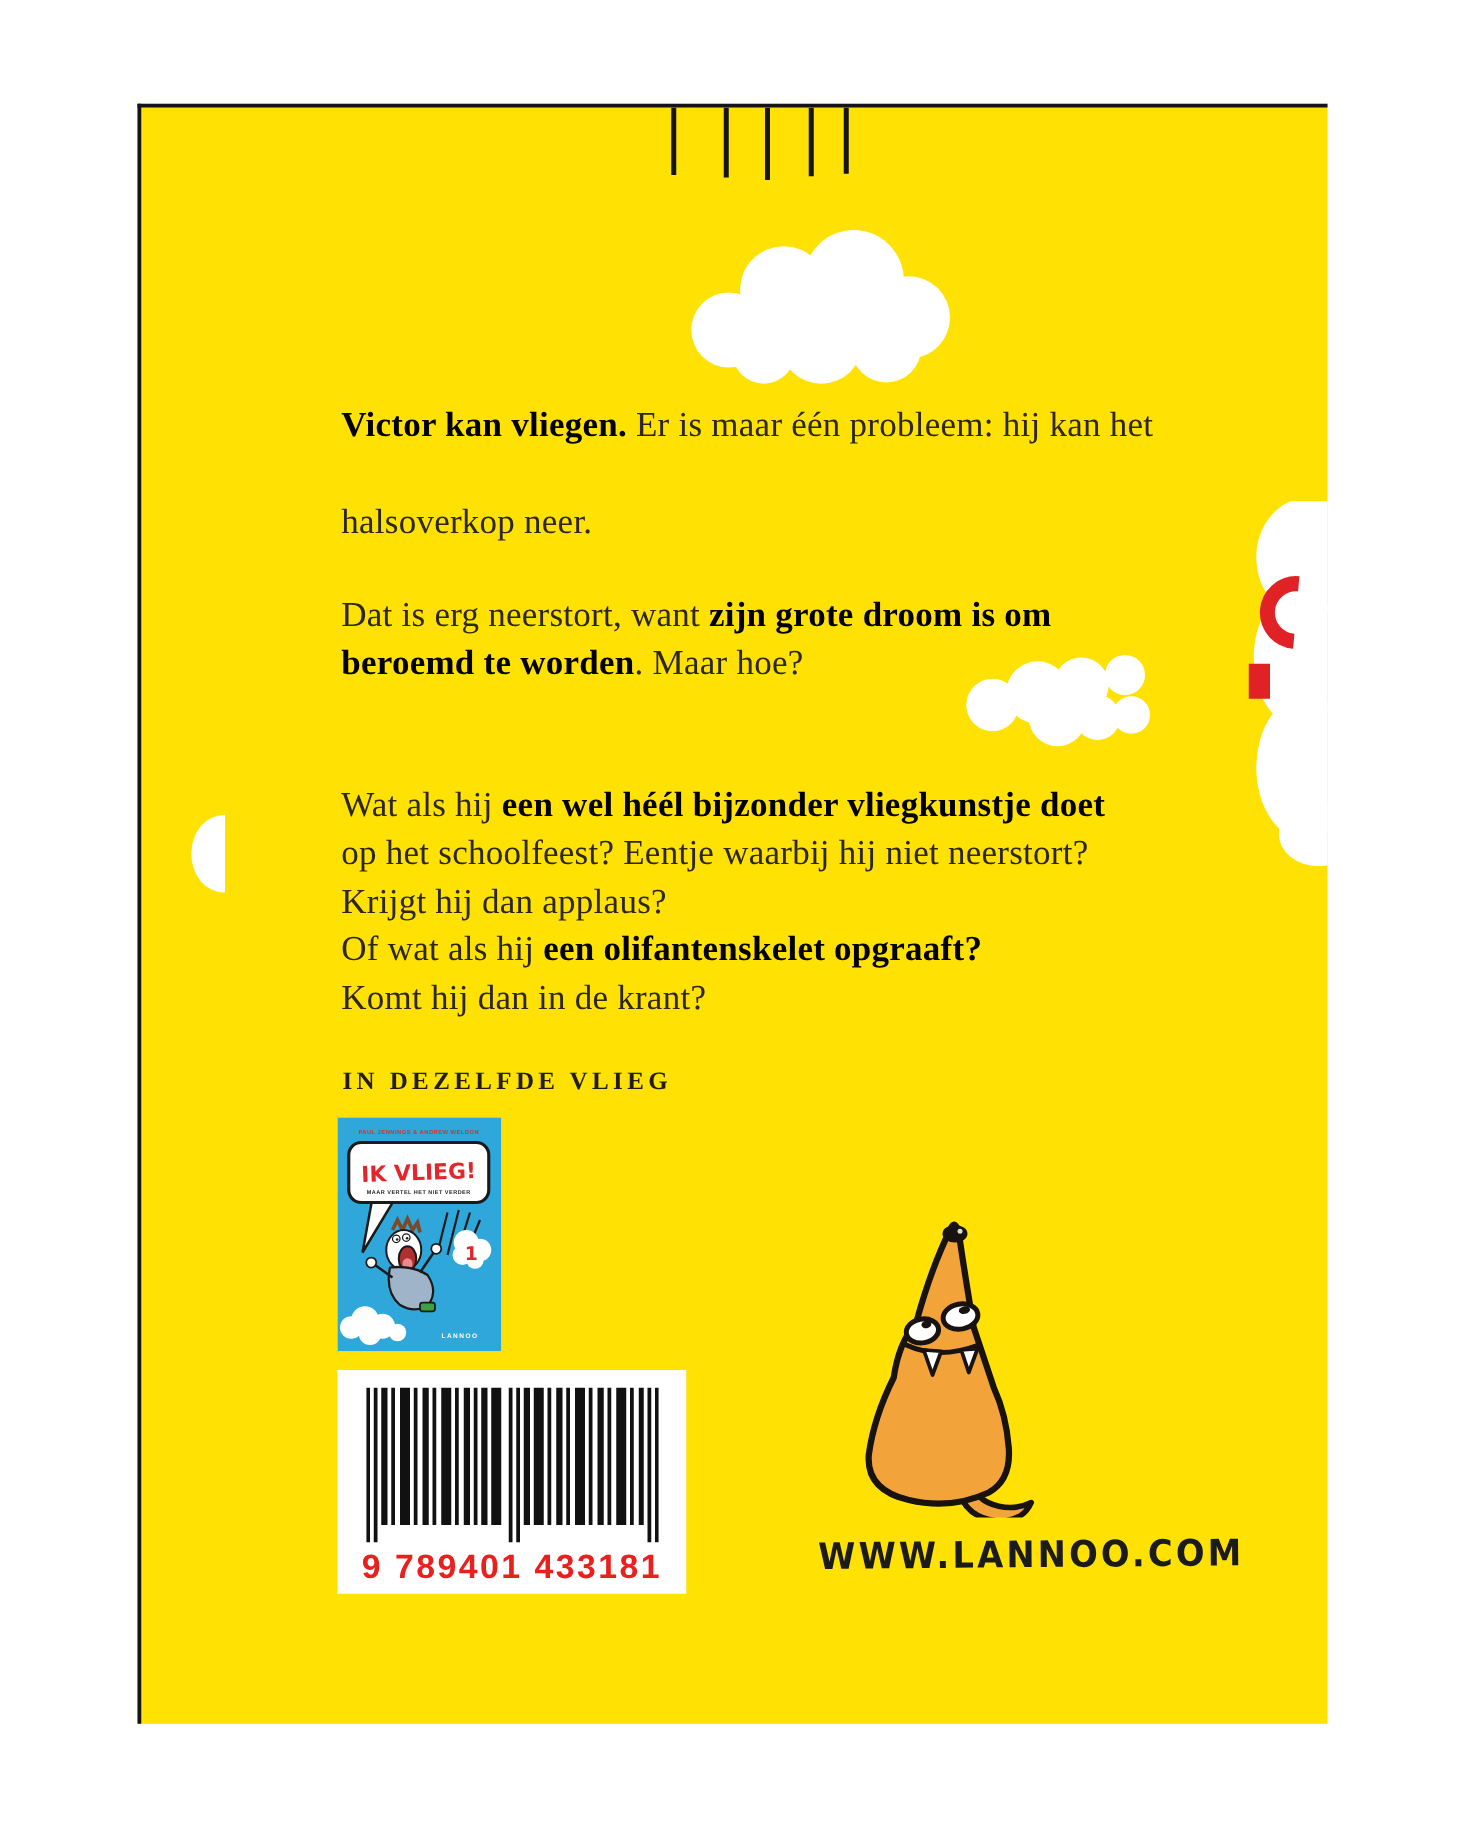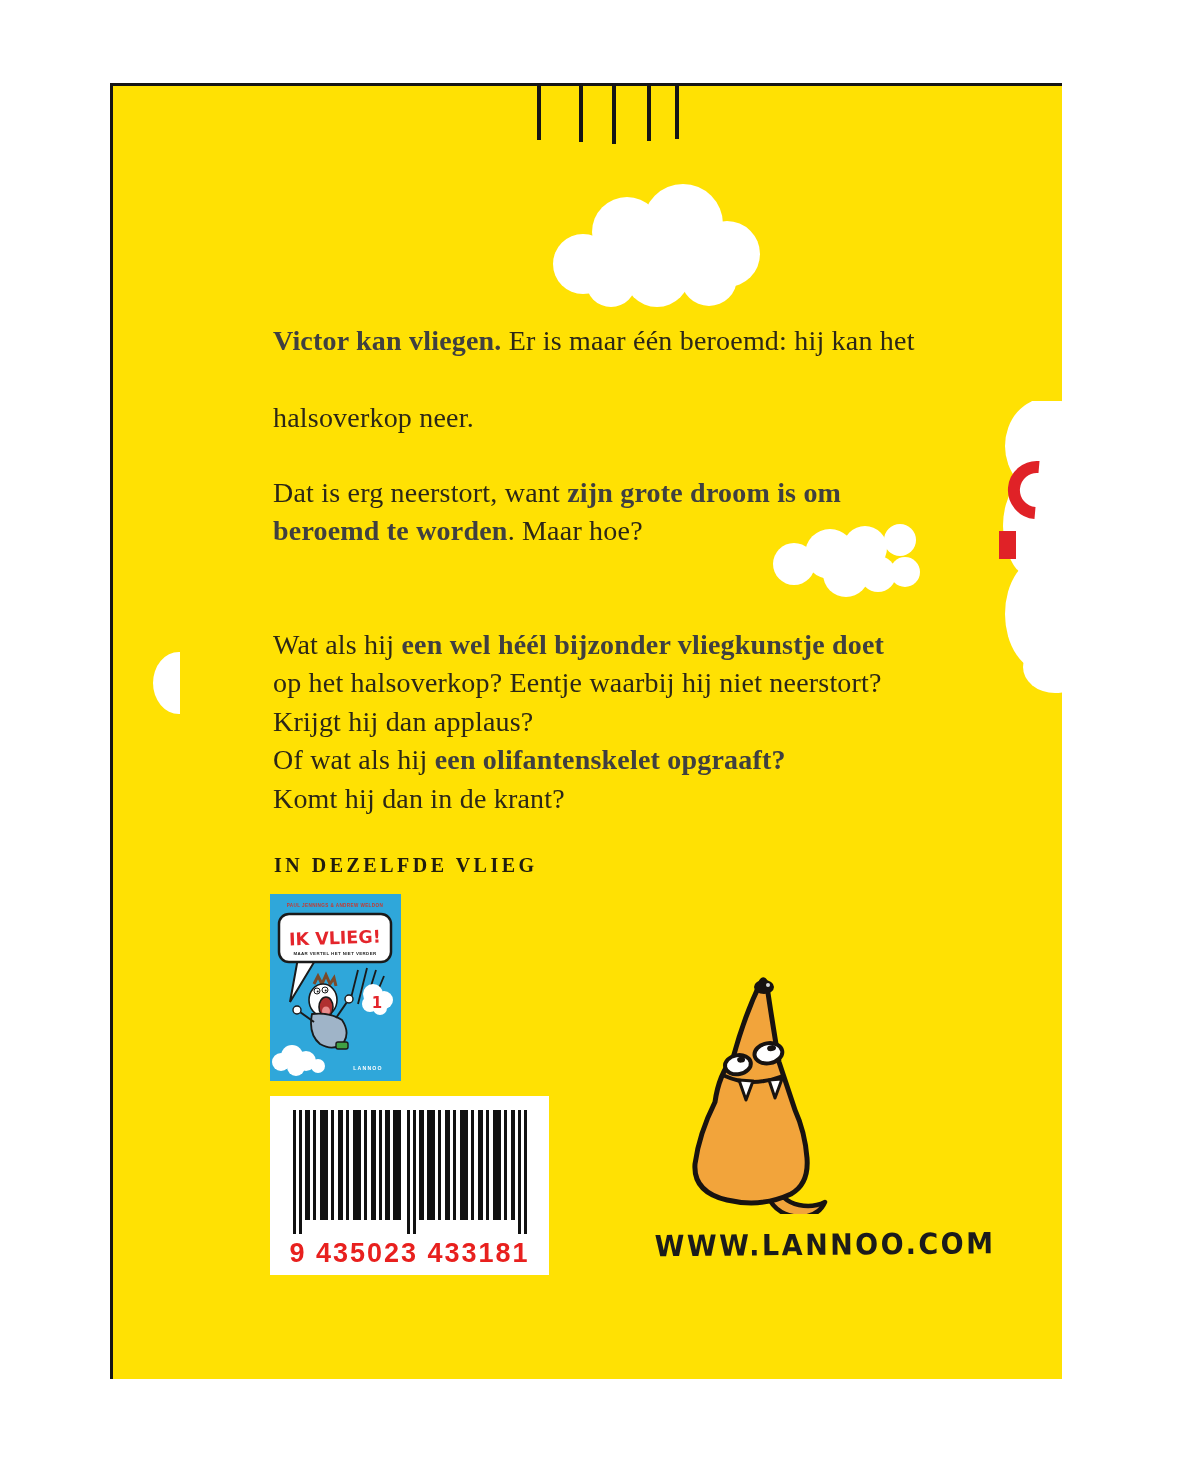--- a/index.html
+++ b/index.html
@@ -22,21 +22,21 @@
     position: absolute; left: 40px; top: 566px; width: 27px; height: 62px;
     background: #ffffff; border-radius: 100% 0 0 100% / 52% 0 0 52%;
   }
 
   .blurb {
     position: absolute; left: 160px; top: 236px; width: 660px;
     font-size: 28px; line-height: 38.6px; color: #2C2717;
     letter-spacing: 0.2px;
   }
   .blurb p { margin: 0 0 36px 0; }
-  .green { color: #404040; font-weight: bold; }
+  .green { color: #000000; font-weight: bold; }
 
   .series-heading {
     position: absolute; left: 161px; top: 768px;
     font-size: 20px; font-weight: bold; letter-spacing: 3.5px; color: #221D0E;
   }
 
   .thumb {
     position: absolute; left: 157px; top: 808px; width: 131px; height: 187px;
   }
 
@@ -105,32 +105,32 @@
       <ellipse cx="50" cy="213" rx="40" ry="58"></ellipse>
       <ellipse cx="60" cy="266" rx="32" ry="26"></ellipse>
     </g>
     <path d="M44,66 A21,21 0 1 0 40,112" fill="none" stroke="#E02227" stroke-width="12"></path>
     <rect x="4" y="130" width="17" height="28" fill="#E02227"></rect>
     <text x="-100" y="-100" font-size="1" fill="#E02227">2</text>
   </svg>
 
   <div class="blurb">
     <p>
-      <span class="green">Victor kan vliegen.</span><span> Er is maar één beroemd: hij kan het</span><br>
+      <span class="green">Victor kan vliegen.</span><span> Er is maar één probleem: hij kan het</span><br>
       <br>
       <span>halsoverkop neer.</span>
     </p>
     <p>
       <span>Dat is erg neerstort, want </span><span class="green">zijn grote droom is om</span><br>
       <span class="green">beroemd te worden</span><span>. Maar hoe?</span>
     </p>
     <p>
       <br>
       <span>Wat als hij </span><span class="green">een wel héél bijzonder vliegkunstje doet</span><br>
-      <span>op het halsoverkop? Eentje waarbij hij niet neerstort?</span><br>
+      <span>op het schoolfeest? Eentje waarbij hij niet neerstort?</span><br>
       <span>Krijgt hij dan applaus?</span><br>
       <span>Of wat als hij </span><span class="green">een olifantenskelet opgraaft?</span><br>
       <span>Komt hij dan in de krant?</span>
     </p>
   </div>
 
   <div class="series-heading">IN DEZELFDE VLIEG</div>
 
   <svg class="thumb" width="131" height="187" viewBox="0 0 131 187">
     <rect x="0" y="0" width="131" height="187" fill="#2FA7DA"></rect>
@@ -212,21 +212,21 @@
         <rect x="178" y="0" width="3" height="110"></rect>
         <rect x="185" y="0" width="5" height="110"></rect>
         <rect x="193" y="0" width="3" height="110"></rect>
         <rect x="200" y="0" width="8" height="110"></rect>
         <rect x="211" y="0" width="3" height="110"></rect>
         <rect x="218" y="0" width="4" height="110"></rect>
         <rect x="225" y="0" width="3" height="124"></rect>
         <rect x="231" y="0" width="3" height="124"></rect>
       </g>
     </svg>
-    <div class="barcode-number">9 435023 433181</div>
+    <div class="barcode-number">9 789401 433181</div>
   </div>
 
   <svg class="dog" width="170" height="240" viewBox="0 0 170 240">
 
     <path d="M92,220 Q100,242 126,243 Q144,242 150,228 Q138,234 124,231 Q106,227 100,210 Z" fill="#F2A43B" stroke="#181310" stroke-width="4.5" stroke-linejoin="round"></path>
 
     <path d="M86,8 Q70,40 58,84 Q44,100 40,128 Q24,160 20,190 Q18,218 52,226 Q86,234 116,220 Q134,210 132,184 Q130,158 120,136 Q112,112 104,88 Q96,40 92,12 Q89,2 86,8 Z" fill="#F2A43B" stroke="#181310" stroke-width="5" stroke-linejoin="round"></path>
 
     <ellipse cx="89" cy="13" rx="10" ry="7" fill="#181310"></ellipse>
     <circle cx="93" cy="11" r="2" fill="#ffffff" opacity="0.85"></circle>

